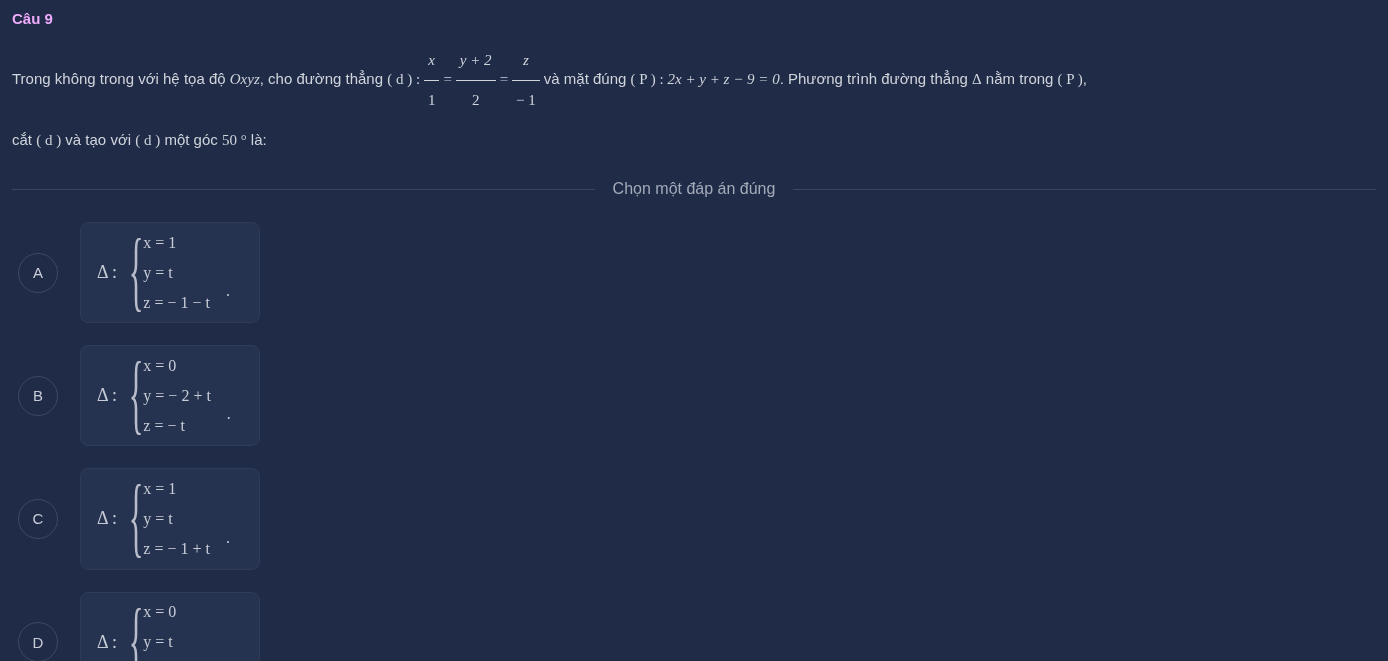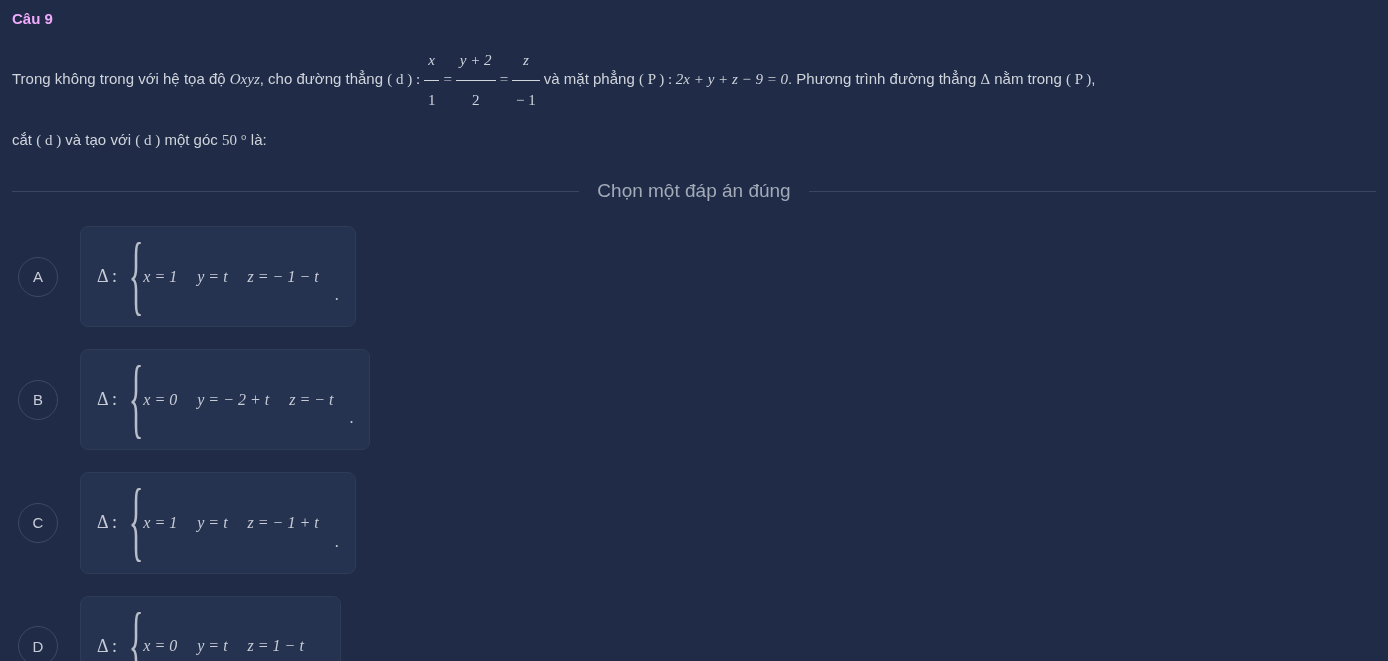--- a/index.html
+++ b/index.html
@@ -37,21 +37,21 @@
     margin: 20px 0 24px 0;
   }
   .divider-line {
     flex: 1;
     height: 1px;
     background: #3a4660;
   }
   .divider-text {
     padding: 0 18px;
     color: #a3aab8;
-    font-size: 19px;
+    font-size: 16px;
   }
   .options {
     display: flex;
     flex-direction: column;
     gap: 22px;
     padding-left: 6px;
   }
   .opt-row {
     display: flex;
     align-items: center;
@@ -88,23 +88,22 @@
     font-size: 88px;
     line-height: 0.9;
     transform: scaleX(0.35);
     margin: 0 -14px 0 -8px;
     color: #b8bdc9;
     position: relative;
     top: -2px;
   }
   .eqs {
     display: inline-flex;
-    flex-direction: row;
-    gap: 20px;
-    font-style: italic;
+    flex-direction: column;
+    gap: 12px;
   }
   .eqs span { white-space: nowrap; }
   .opt-dot { margin-left: 16px; align-self: flex-end; padding-bottom: 12px; }
 </style>
 </head>
 <body>
 
 <div class="q-title">Câu 9</div>
 
 <div class="q-text">
@@ -116,21 +115,21 @@
   <span class="math"> = </span>
   <span class="frac">
     <span class="num math-i">y + 2</span>
     <span class="den">2</span>
   </span>
   <span class="math"> = </span>
   <span class="frac">
     <span class="num math-i">z</span>
     <span class="den">− 1</span>
   </span>
-  <span> và mặt phẳng </span><span class="math">( P ) : </span>
+  <span> và mặt đúng </span><span class="math">( P ) : </span>
   <span class="math-i">2x + y + z − 9 = 0</span><span>. Phương trình đường thẳng </span><span class="math">Δ</span><span> nằm trong </span><span class="math">( P )</span><span>,</span>
   <br>
   <span>cắt </span><span class="math">( d )</span><span> và tạo với </span><span class="math">( d )</span><span> một góc </span><span class="math">50 °</span><span> là:</span>
 </div>
 
 <div class="divider-wrap">
   <div class="divider-line"></div>
   <div class="divider-text">Chọn một đáp án đúng</div>
   <div class="divider-line"></div>
 </div>

